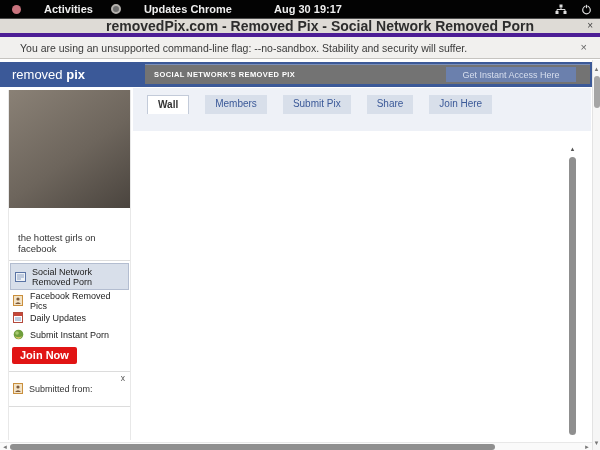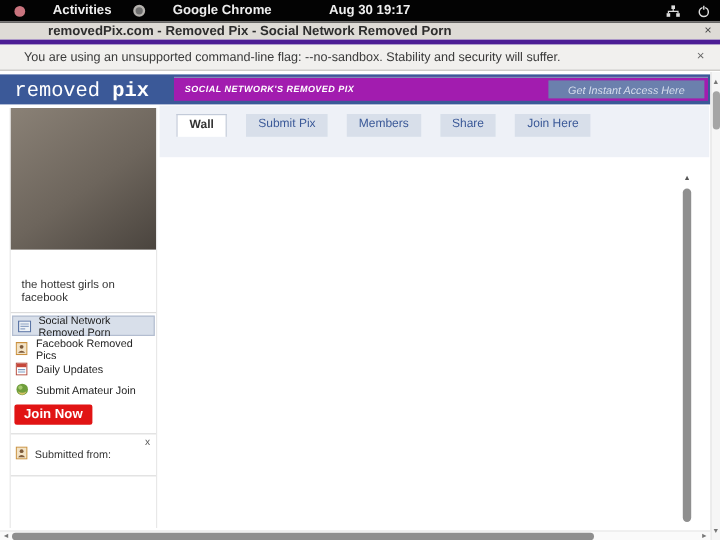--- a/index.html
+++ b/index.html
@@ -13,47 +13,47 @@
   .gb-item { display:flex; align-items:center; gap:23px; cursor:default; }
   .dot-icon { width:9px; height:9px; border-radius:50%; background:#c9747e; }
   .chrome-icon { width:10px; height:10px; border-radius:50%; background:#6f6f6f; border:2px solid #b5b2ae; }
   .gb-clock { position:absolute; left:16px; right:0; text-align:center; }
   .gb-right { position:absolute; right:8px; top:0; height:18px; display:flex; align-items:center; gap:14px; }
   .gb-right svg { display:block; }
 
   
   .titlebar { position:absolute; top:18px; left:0; width:600px; height:15px; background:#dedbd6;
     border-top:1px solid #4a4a4a; display:flex; align-items:center; }
-  .titlebar .wtitle { position:absolute; left:0; right:0; text-align:left; font-size:11px; font-weight:bold; color:#2d2d2d;padding-left:40px; }
+  .titlebar .wtitle { position:absolute; left:0; right:0; text-align:center; font-size:14px; font-weight:bold; color:#2d2d2d;padding-left:40px; }
   .titlebar .wclose { position:absolute; right:7px; font-size:10px; color:#444; line-height:1; cursor:default; }
 
   
   .warnbar { position:absolute; top:33px; left:0; width:600px; height:26px; background:#f1f0ee;
     border-top:4px solid #4c1d95; border-bottom:1px solid #c6c4c0; display:flex; align-items:center; }
   .warnbar .wmsg { margin-left:20px; font-size:10.5px; color:#3a3a3a; }
   .warnbar .wclose { position:absolute; right:13px; font-size:11px; color:#666; line-height:1; cursor:default; }
 
   
   .site-header { position:absolute; top:62px; left:0; width:592px; height:25px; background:#3b5998; }
-  .logo { position:absolute; left:12px; top:5px; color:#fff; font-size:17px;font-family:Liberation Mono, monospace; }
+  .logo { position:absolute; left:12px; top:5px; color:#fff; font-size:13px; }
   .logo b { font-weight:bold; }
-  .banner-bar { position:absolute; left:145px; top:2px; width:445px; height:20px; background:#a21caf;
-    border-top:1px solid #7b8fb8; display:flex; align-items:center;font-style:italic; }
+  .banner-bar { position:absolute; left:145px; top:2px; width:445px; height:20px; background:#737373;
+    border-top:1px solid #7b8fb8; display:flex; align-items:center; }
   .banner-title { margin-left:9px; color:#fff; font-size:7.5px; font-weight:bold; letter-spacing:.4px; }
-  .access-btn { position:absolute; right:3px; top:2px; bottom:2px; width:130px; background:#6b80ad;
+  .access-btn { position:absolute; right:14px; top:2px; bottom:2px; width:130px; background:#6b80ad;
     color:#d7deee; font-size:9px; display:flex; align-items:center; justify-content:center; cursor:pointer; }
 
   
   .sidebar { position:absolute; left:8px; top:90px; width:123px; height:350px; background:#fff;
     border-left:1px solid #e8e8e8; border-right:1px solid #e8e8e8; }
   .photo { width:100%; height:118px; background:linear-gradient(145deg,#8a8176 0%,#6d655c 55%,#4a443e 100%); }
   .caption { padding:24px 2px 6px 9px; font-size:9.5px; color:#333; }
   .menu { border-top:1px solid #dcdcdc; padding-top:2px; }
   .menu-item { display:flex; align-items:center; gap:6px; height:17px; padding:0 3px; font-size:9px; color:#222; cursor:pointer; }
-  .menu-item.selected { background:#d8dfea; border:1px solid #b3bdd0; margin:0 1px 2px 1px; height:17px; }
+  .menu-item.selected { background:#d8dfea; border:1px solid #b3bdd0; margin:0 1px 2px 1px; height:27px; }
   .menu-item .mi-icon { width:12px; height:11px; flex:0 0 auto; display:flex; align-items:center; justify-content:center; }
   .join-btn { display:inline-block; margin:4px 0 7px 3px; background:#e11414; color:#fff; font-weight:bold;
     font-size:11px; padding:2px 8px 3px 8px; border-radius:2px; cursor:pointer; }
   .submitted { border-top:1px solid #dcdcdc; border-bottom:1px solid #dcdcdc; height:22px;
     display:flex; align-items:center; gap:6px; padding:17px 4px; position:relative; }
   .submitted .sub-label { font-size:9px; color:#333; }
   .submitted .sub-close { position:absolute; right:5px; top:1px; font-size:8.5px; color:#555; cursor:pointer; }
 
   
   .band { position:absolute; left:133px; top:88px; width:458px; height:43px; background:#eef1f7; }
@@ -81,21 +81,21 @@
 <body>
 
 <div class="gnome-bar">
   <div class="gb-left">
     <div class="gb-item">
       <span class="dot-icon"></span>
       <span>Activities</span>
     </div>
     <div class="gb-item">
       <span class="chrome-icon"></span>
-      <span>Google Chrome</span>
+      <span>Updates Chrome</span>
     </div>
   </div>
   <div class="gb-clock">Aug 30  19:17</div>
   <div class="gb-right">
     <span>
       <svg width="12" height="11" viewBox="0 0 12 11">
         <rect x="4.5" y="0.5" width="3" height="3" fill="#ddd"></rect>
         <rect x="0.5" y="7" width="3" height="3" fill="#ddd"></rect>
         <rect x="8.5" y="7" width="3" height="3" fill="#ddd"></rect>
         <path d="M6 3.5 V5.5 M2 7 V5.5 H10 V7" stroke="#ddd" stroke-width="1" fill="none"></path>
@@ -125,22 +125,22 @@
   <div class="logo"><span>removed </span><b>pix</b></div>
   <div class="banner-bar">
     <span class="banner-title">SOCIAL NETWORK'S REMOVED PIX</span>
     <span class="access-btn">Get Instant Access Here</span>
   </div>
 </div>
 
 <div class="band">
   <div class="tabs">
     <div class="tab active">Wall</div>
+    <div class="tab">Members</div>
     <div class="tab">Submit Pix</div>
-    <div class="tab">Members</div>
     <div class="tab">Share</div>
     <div class="tab">Join Here</div>
   </div>
 </div>
 
 <div class="sidebar">
   <div class="photo"></div>
   <div class="caption">the hottest girls on facebook</div>
 
   <div class="menu">
@@ -177,21 +177,21 @@
       <span>Daily Updates</span>
     </div>
     <div class="menu-item">
       <span class="mi-icon">
         <svg width="11" height="11" viewBox="0 0 11 11">
             <circle cx="5.5" cy="5.5" r="4.8" fill="#6f9e3c"></circle>
             <circle cx="4" cy="4" r="1.8" fill="#a7c96e"></circle>
             <path d="M2 7 Q5.5 9.5 9 7 Q8 9.8 5.5 10 Q3 9.8 2 7 Z" fill="#d8c36a"></path>
           </svg>
       </span>
-      <span>Submit Amateur Join</span>
+      <span>Submit Instant Porn</span>
     </div>
   </div>
 
   <span class="join-btn">Join Now</span>
 
   <div class="submitted">
     <span class="mi-icon">
       <svg width="10" height="11" viewBox="0 0 10 11">
           <rect x="0.5" y="0.5" width="9" height="10" fill="#f3e3c6" stroke="#c98f3d"></rect>
           <circle cx="5" cy="4" r="1.6" fill="#7d5a3a"></circle>

